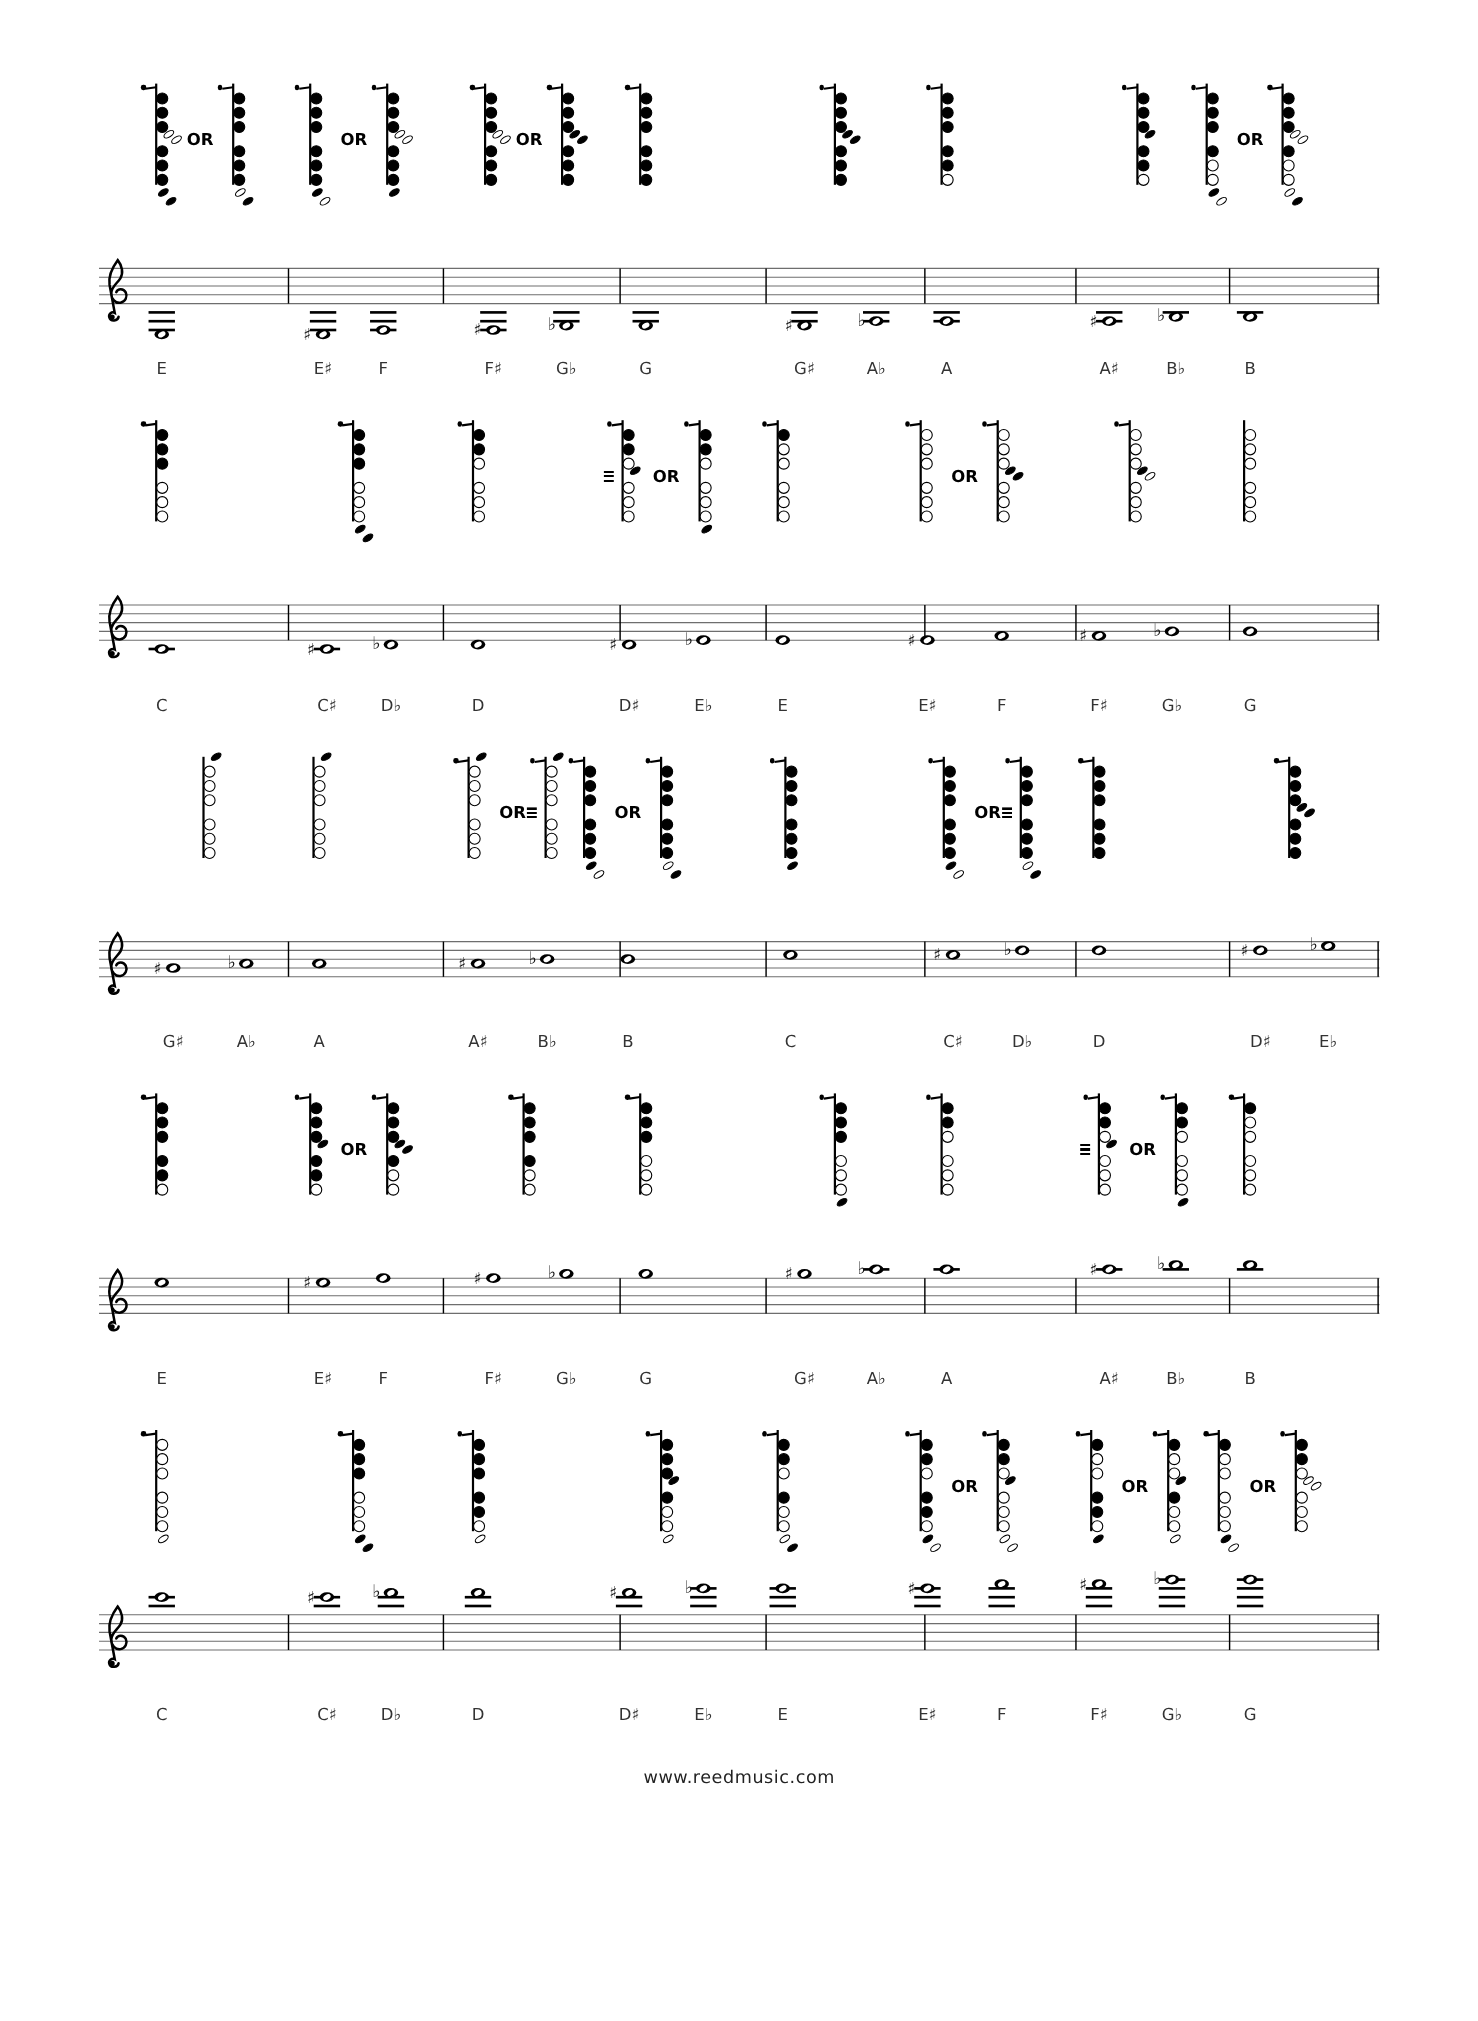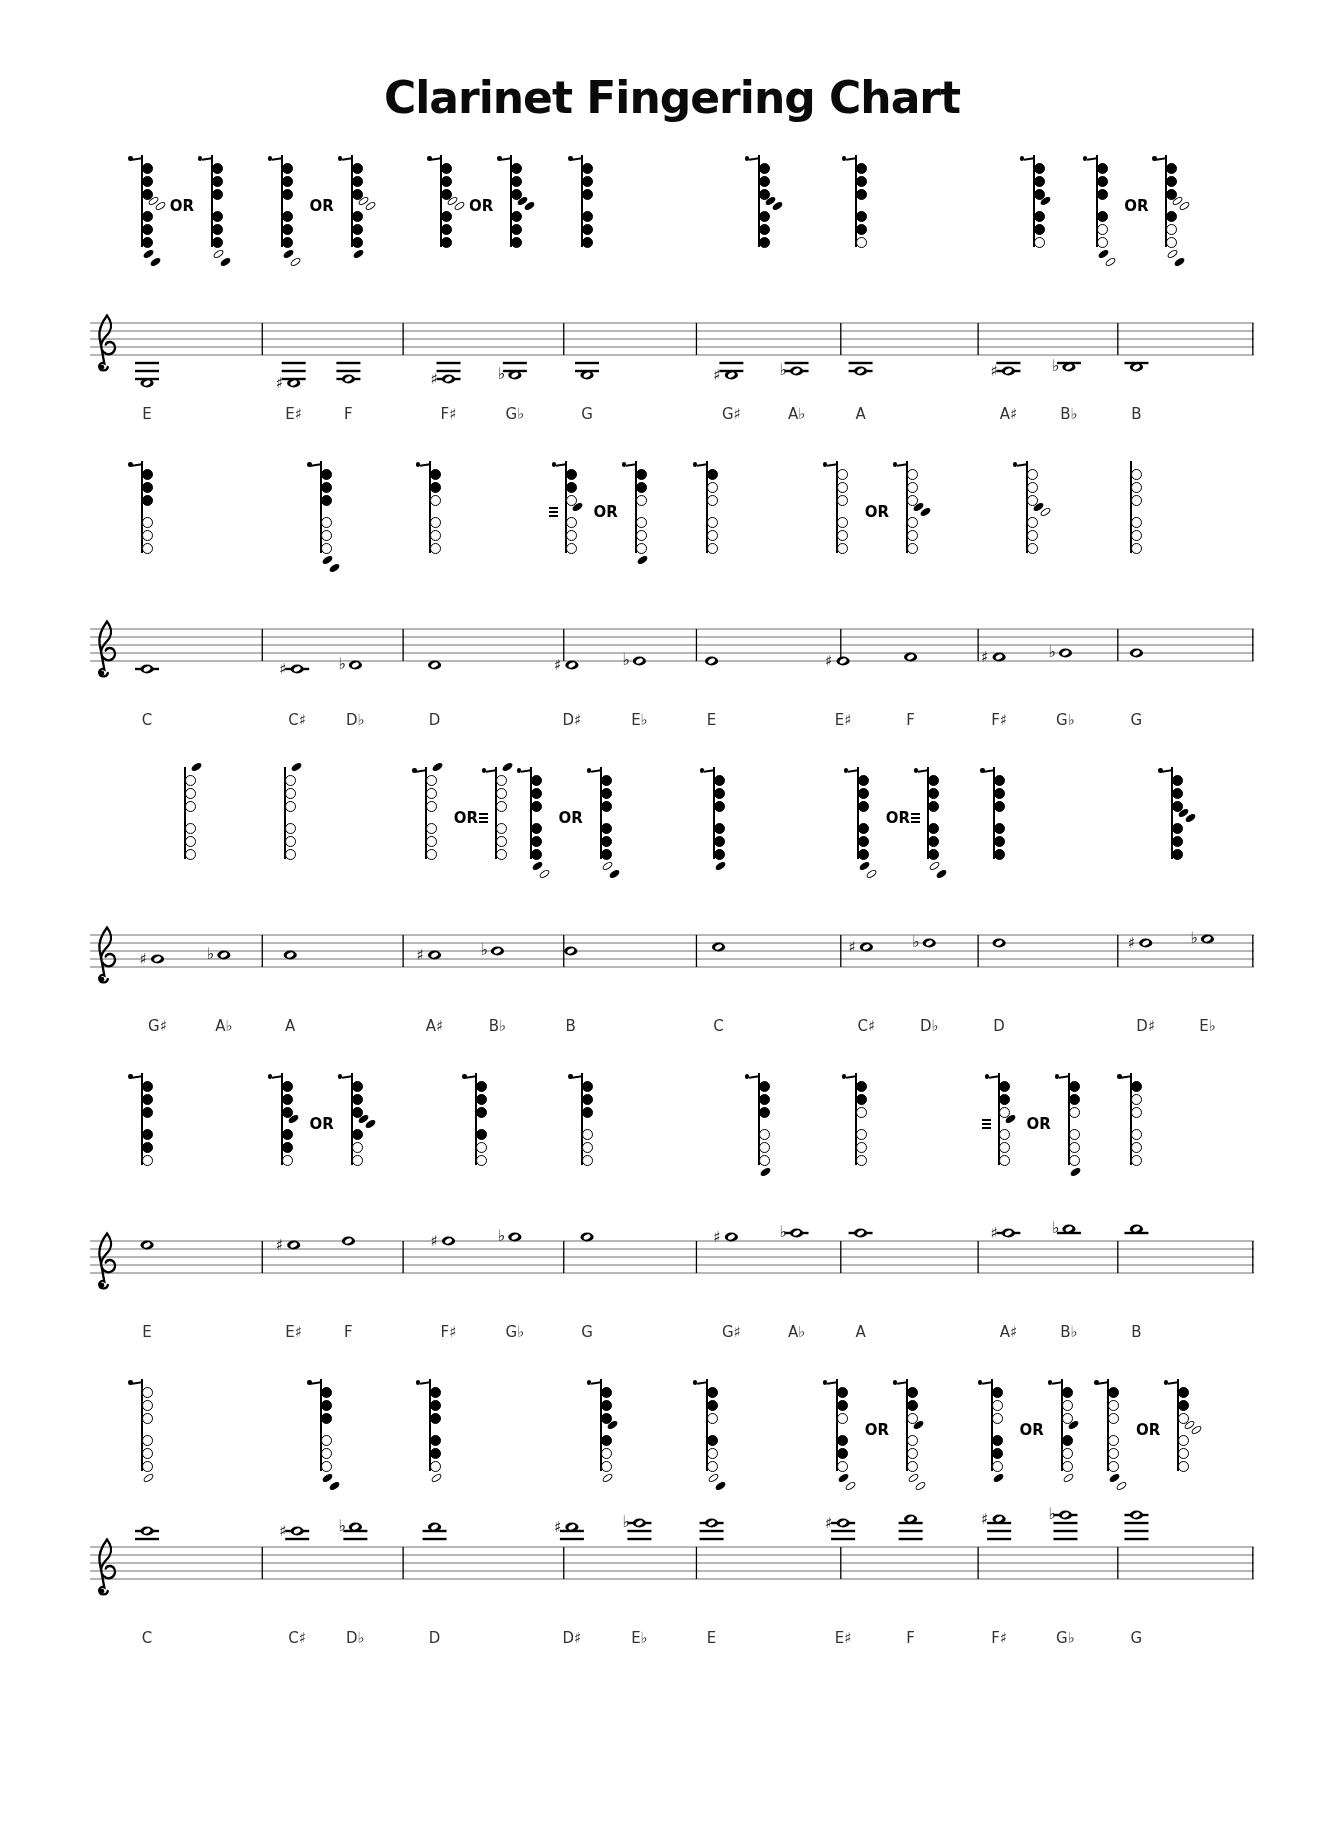--- a/index.html
+++ b/index.html
@@ -21,21 +21,20 @@
   .staffwrap{position:relative;height:126px;}
   .staffwrap svg{display:block;width:1164px;height:126px;overflow:visible;}
   .names{position:relative;height:24px;}
   .nm{position:absolute;top:2px;transform:translateX(-50%);font-family:"DejaVu Sans",sans-serif;font-size:15px;color:#333;}
   .footer{margin-top:34px;text-align:center;font-family:"DejaVu Sans",sans-serif;font-size:16px;letter-spacing:.5px;color:#222;}
 </style>
 </head>
 <body>
 
 <div class="page">
-  <h1 class="title">Clarinet Fingering Chart</h1>
   <div class="chart" id="chart">
       <div class="row">
         <div class="fingers">
           <div class="diagram" style="left: 4.9%;">
             <div class="stem"></div>
             <div class="regline"></div>
             <div class="regdot"></div>
             <div class="hole filled" style="top: 8px;"></div>
             <div class="hole filled" style="top: 21px;"></div>
             <div class="hole filled" style="top: 34px;"></div>
@@ -1240,13 +1239,14 @@
           <span class="nm" style="left: 47.2%;">E♭</span>
           <span class="nm" style="left: 53.4%;">E</span>
           <span class="nm" style="left: 64.7%;">E♯</span>
           <span class="nm" style="left: 70.5%;">F</span>
           <span class="nm" style="left: 78.1%;">F♯</span>
           <span class="nm" style="left: 83.8%;">G♭</span>
           <span class="nm" style="left: 89.9%;">G</span>
         </div>
       </div>
     </div>
+  <div class="footer">www.reedmusic.com</div>
 </div>
 
 </body></html>

